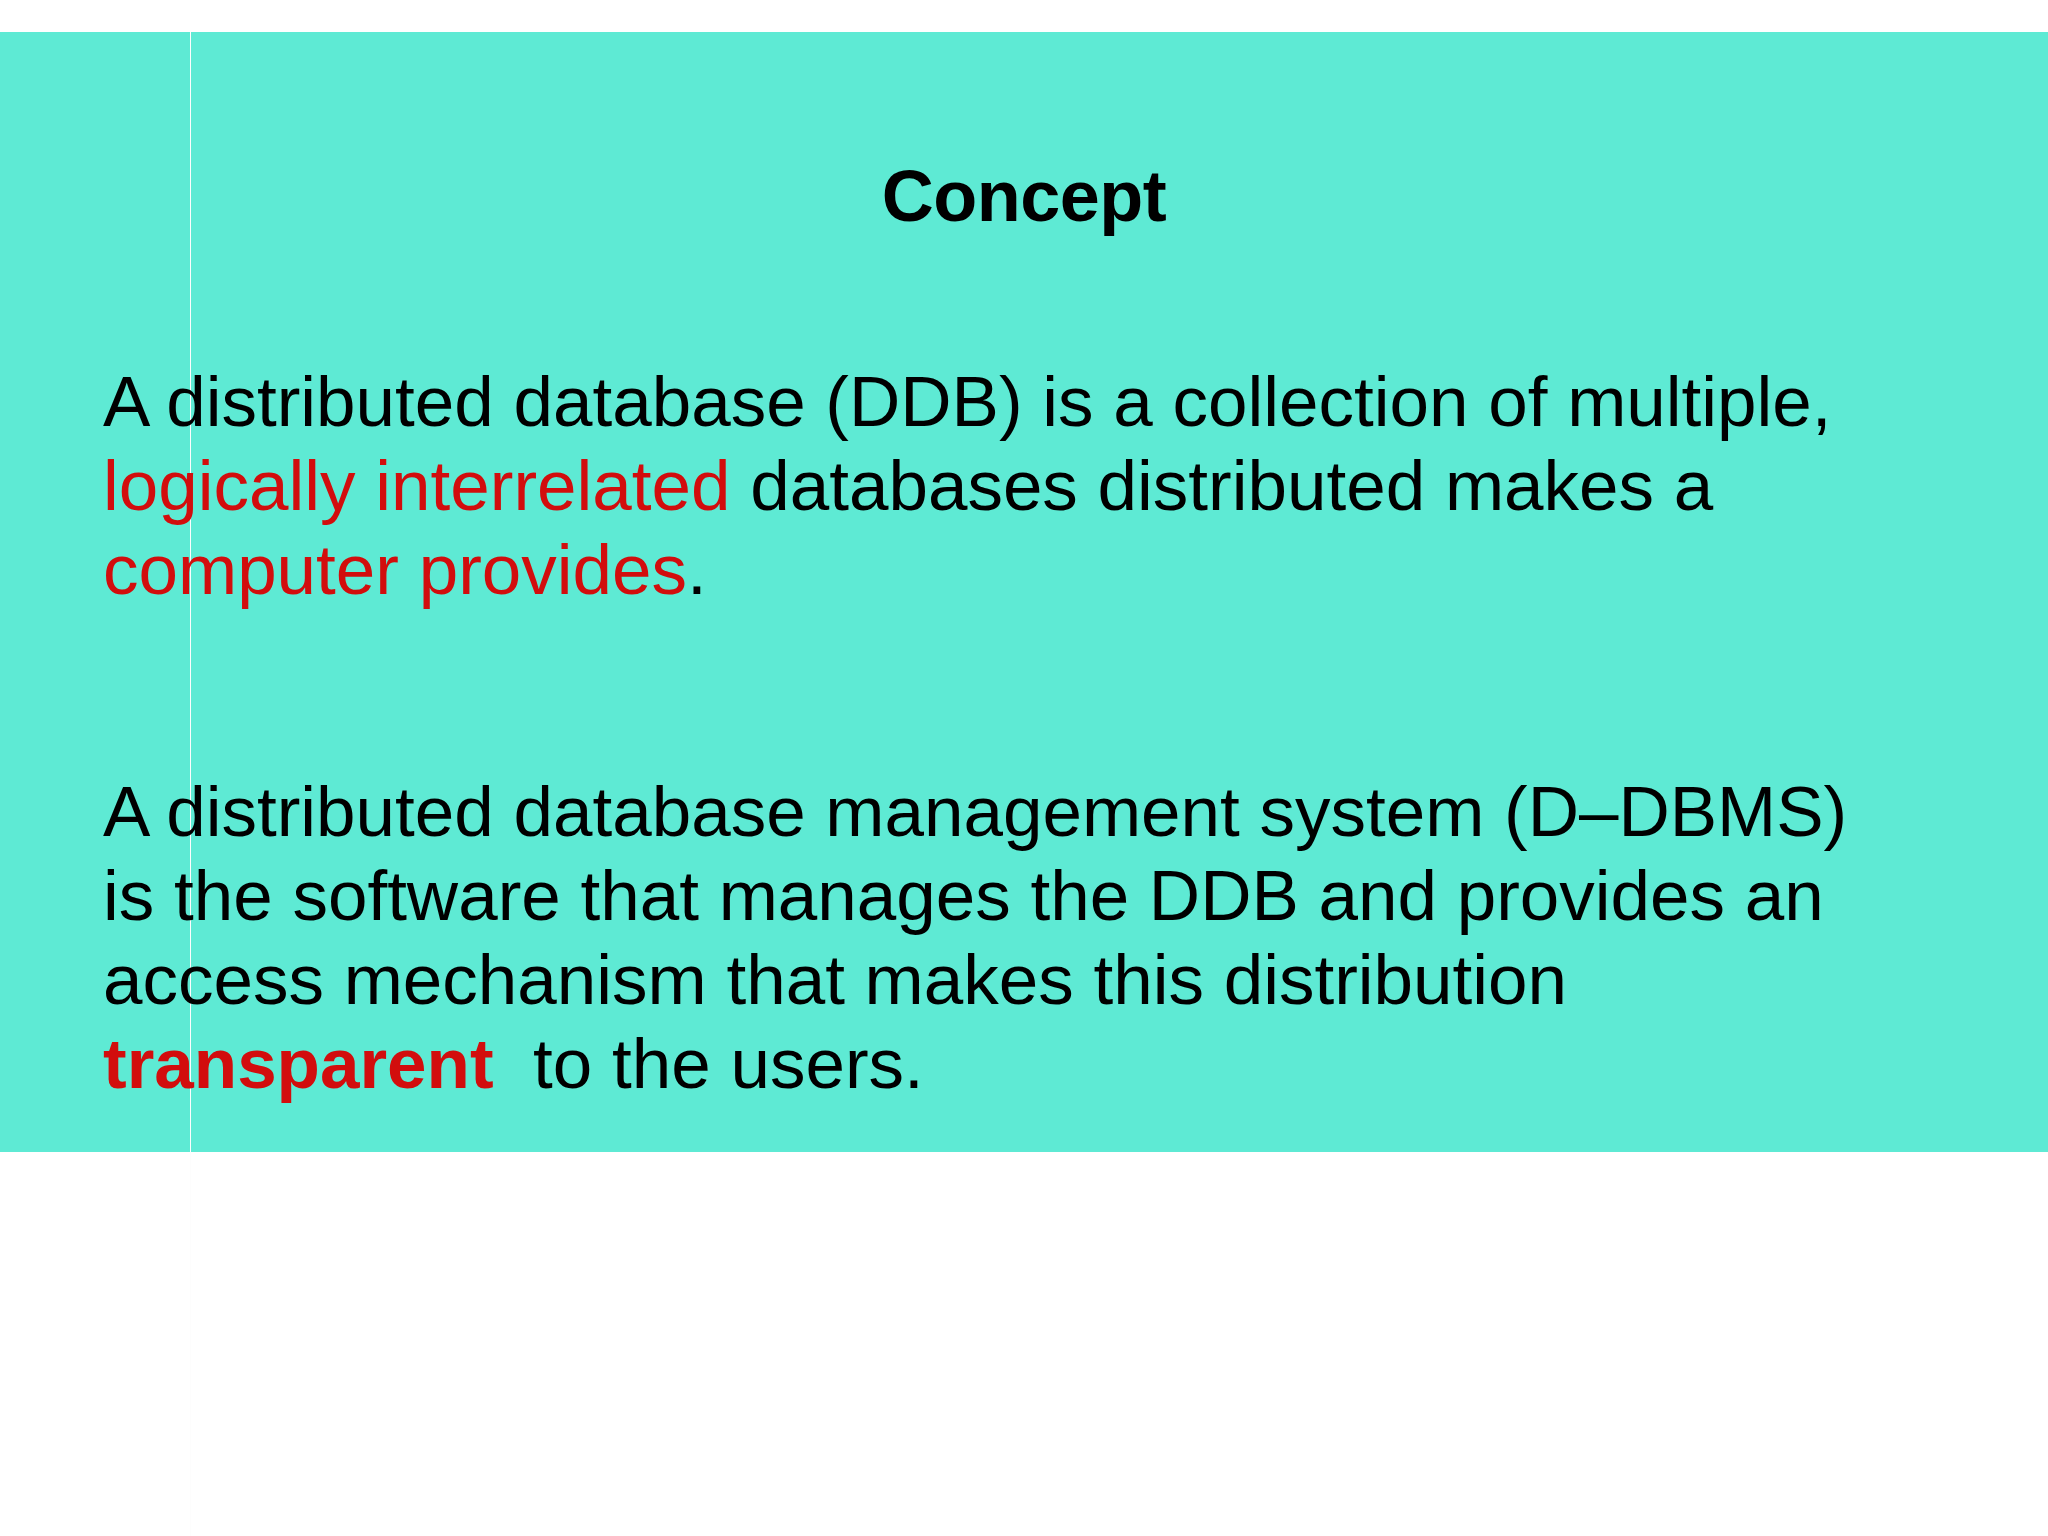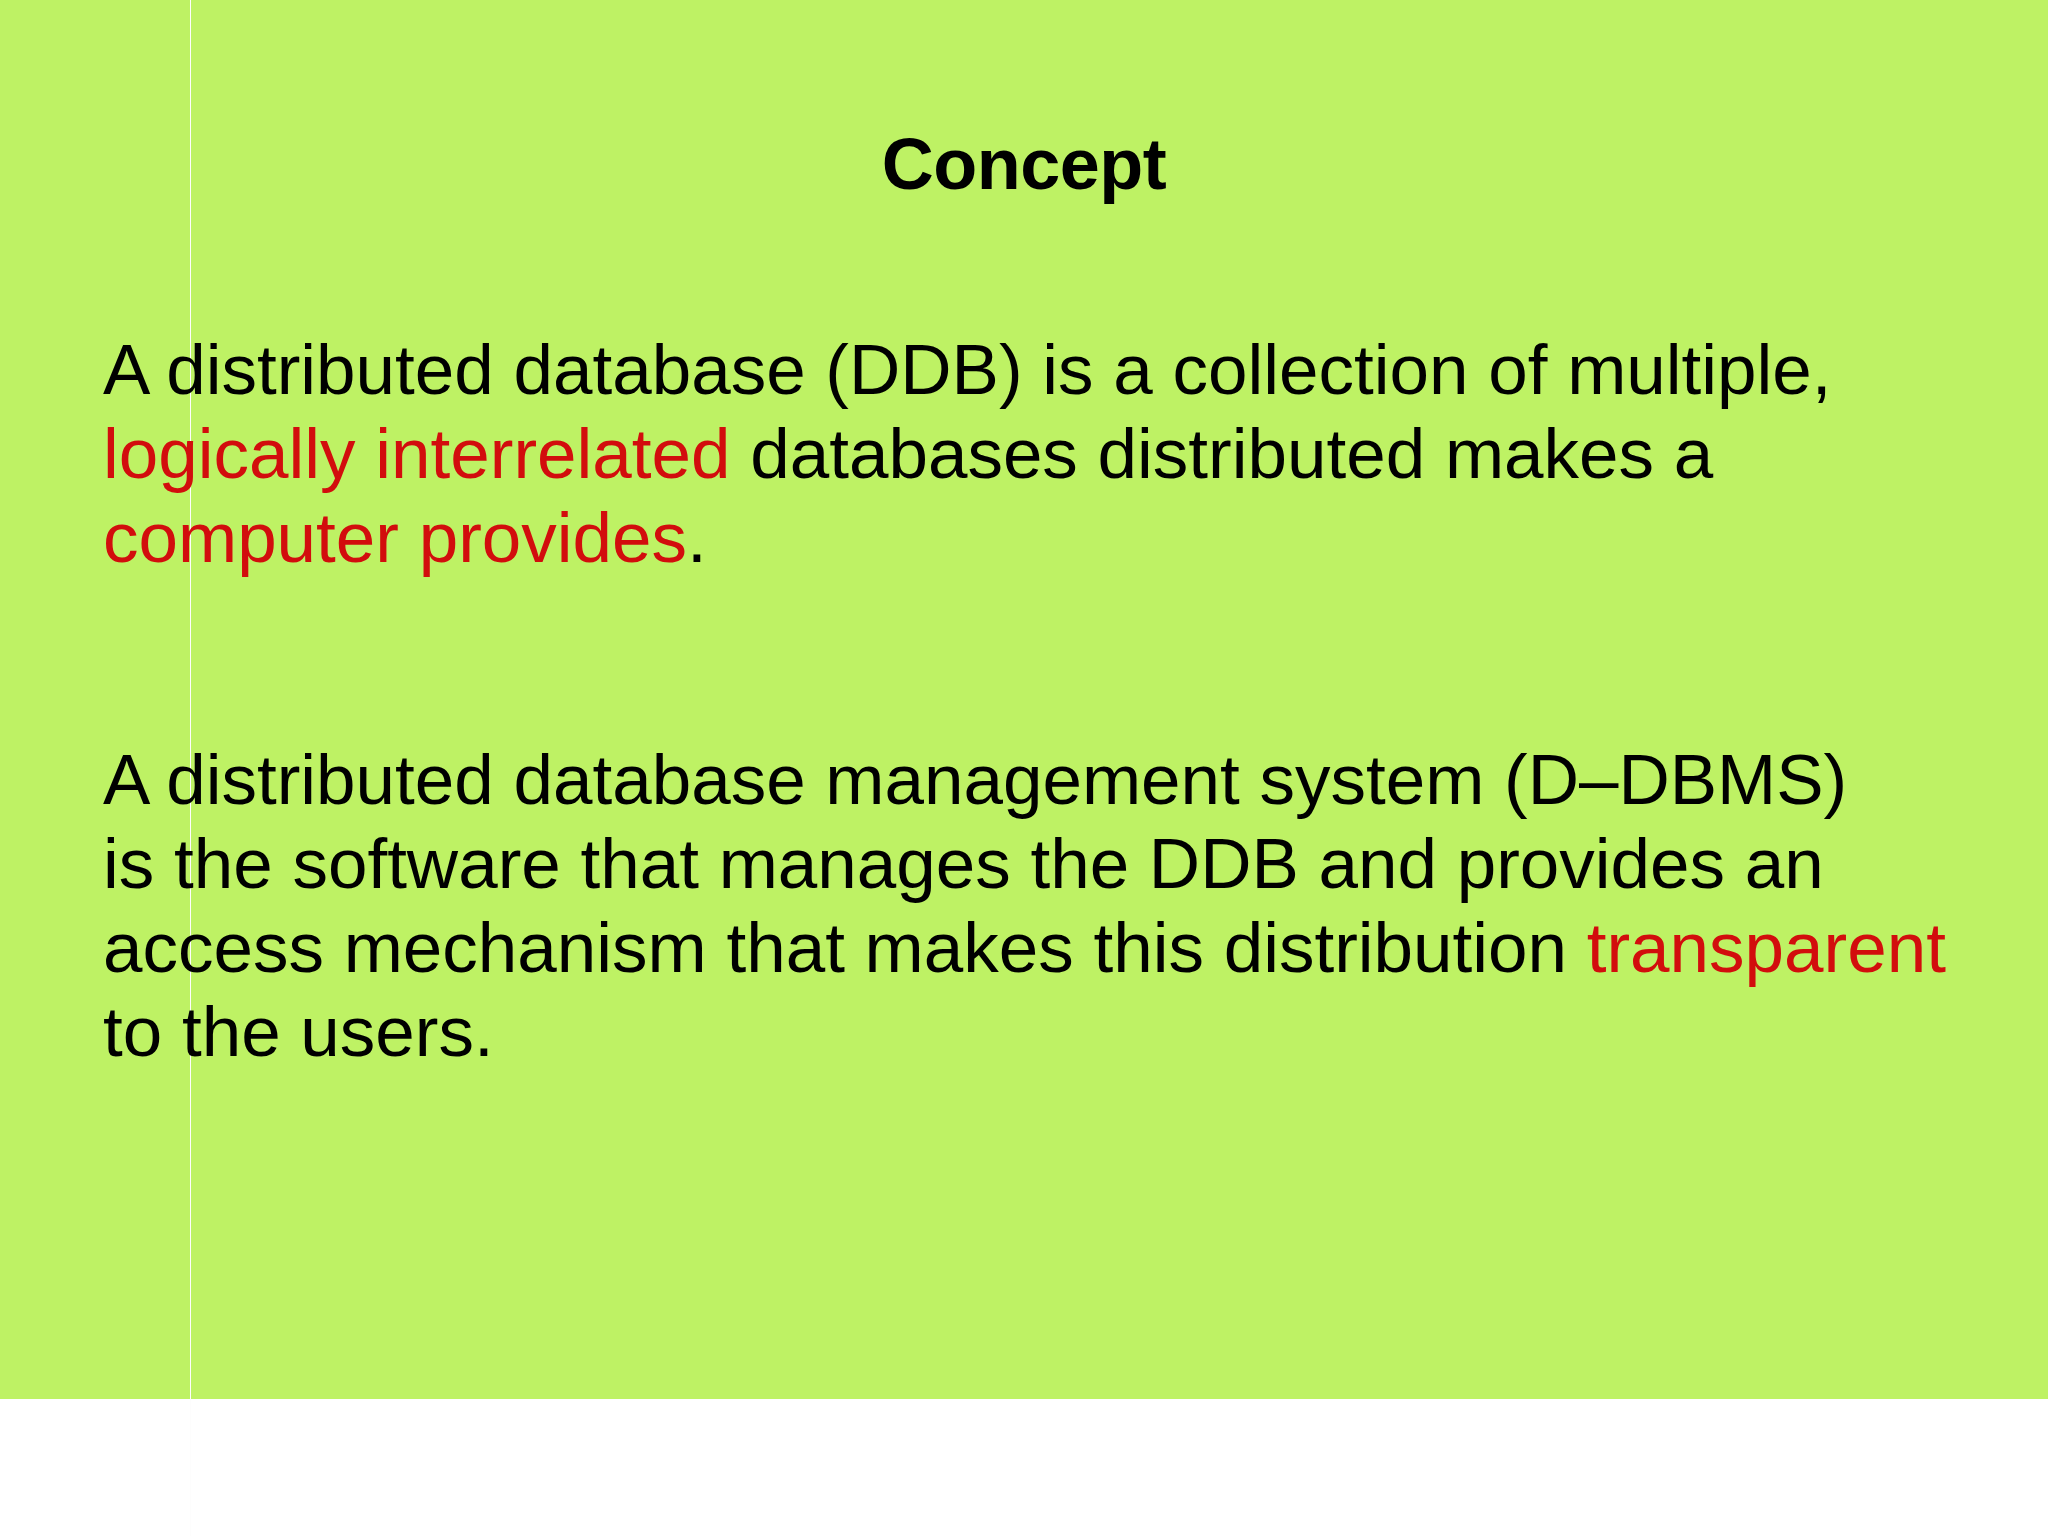--- a/index.html
+++ b/index.html
@@ -12,23 +12,24 @@
     width: 2048px;
     height: 1536px;
     overflow: hidden;
     font-family: "Liberation Sans", sans-serif;
     -webkit-font-smoothing: antialiased;
   }
 
   .slide {
     position: relative;
     width: 2048px;
-    height: 1399px;
-    background: #bef264;
+    height: 1120px;
+    background: #5eead4;
     box-sizing: border-box;
+    margin-top: 32px;
   }
 
   
   .slide-edge-left {
     position: absolute;
     left: 190px;
     top: 0;
     width: 1px;
     height: 1536px;
     background: #fdfdfd;
@@ -60,20 +61,21 @@
     color: #000000;
     margin: 0;
     white-space: pre-wrap;
   }
 
   .para-gap-1 { height: 158px; }
   .para-gap-2 { height: 136px; }
 
   .hl {
     color: #D20D0D;
+    font-weight: bold;
   }
   .hl-italic {
     color: #D20D0D;
   }
 </style>
 </head>
 <body>
 
 <div class="slide">
 

